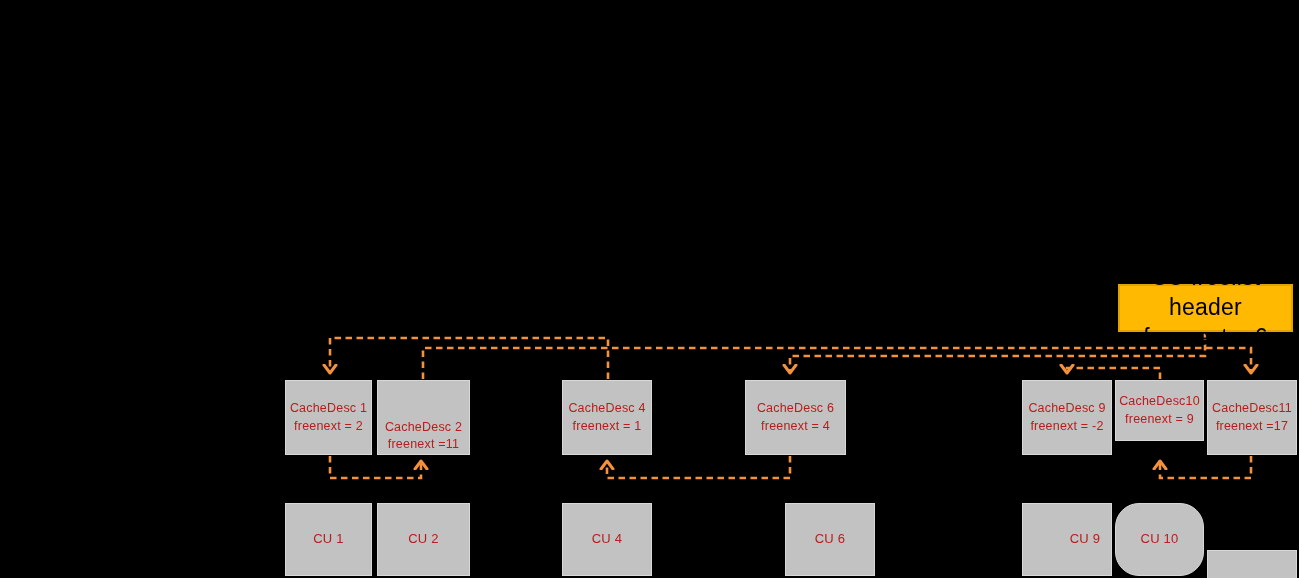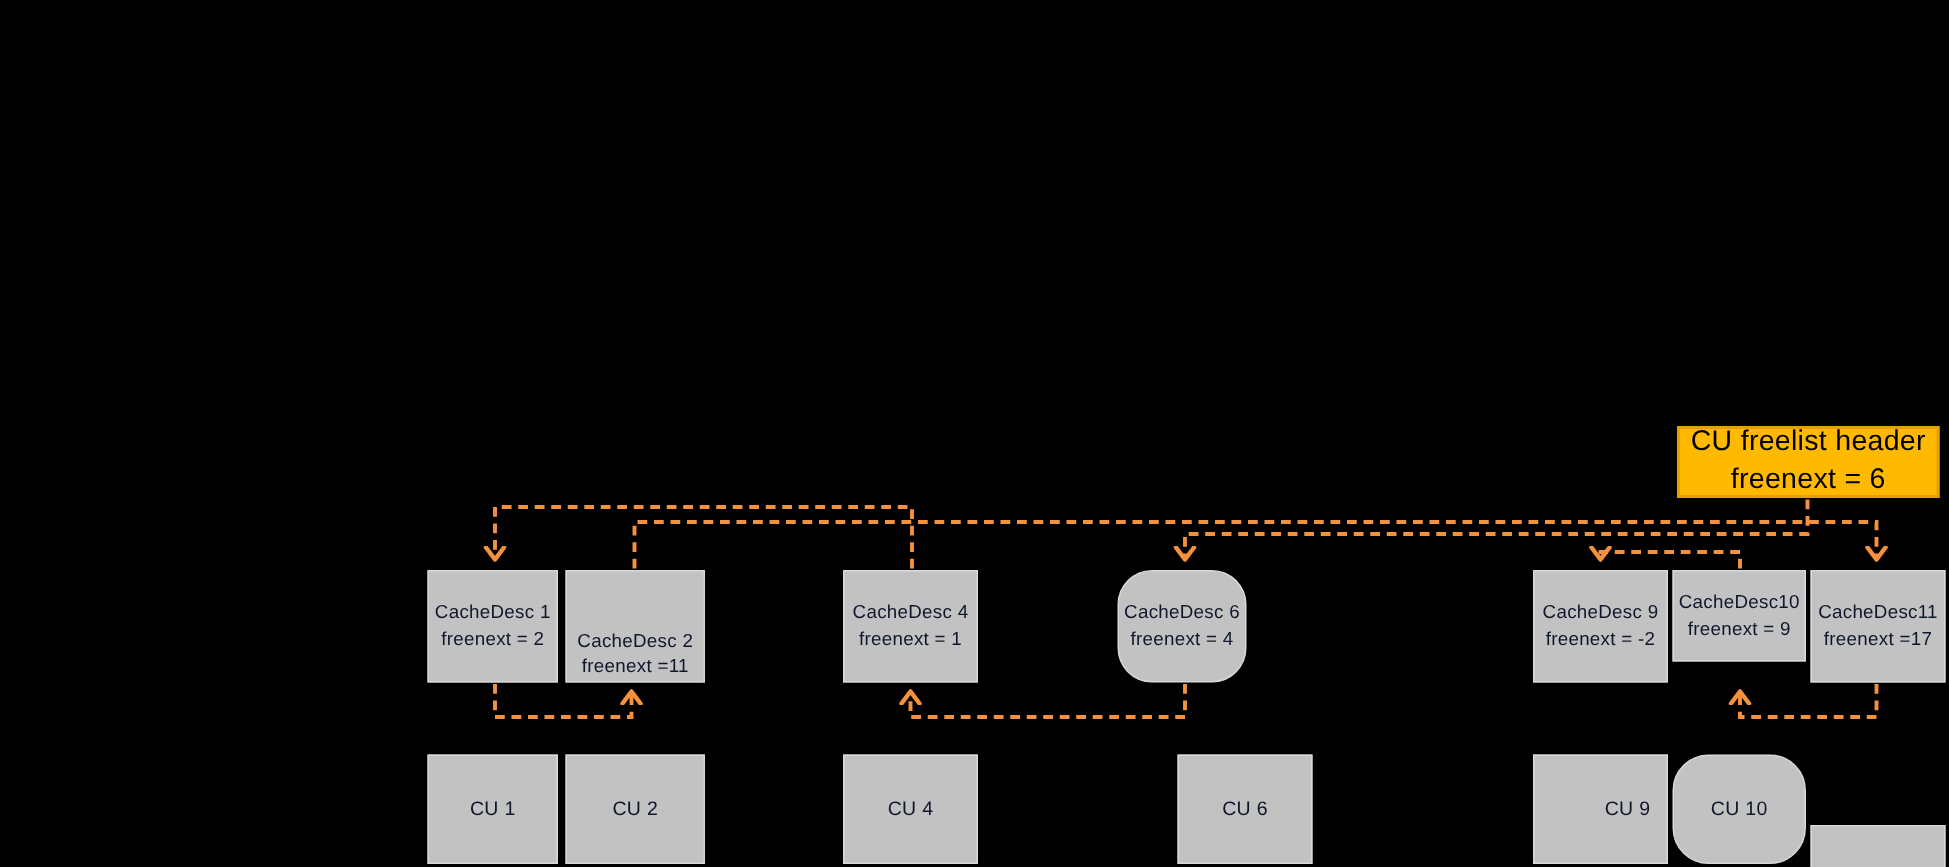--- a/index.html
+++ b/index.html
@@ -27,21 +27,21 @@
     fill: none;
     stroke: #F3913D;
     stroke-width: 2.6;
     stroke-dasharray: 6.5 4.5;
   }
   .gray-box {
     position: absolute;
     box-sizing: border-box;
     background: #C2C2C2;
     border: 1px solid #D8D8D8;
-    color: #0f172a;
+    color: #b91c1c;
     display: flex;
     flex-direction: column;
     align-items: center;
     justify-content: center;
     text-align: center;
     font-size: 12.5px;
     line-height: 1.42;
     letter-spacing: 0.2px;
   }
   .cu-box {
@@ -51,21 +51,21 @@
     position: absolute;
     box-sizing: border-box;
     background: #FFB900;
     border: 2px solid #E2A200;
     color: #000000;
     display: flex;
     flex-direction: column;
     align-items: center;
     justify-content: center;
     text-align: center;
-    font-size: 19px;
+    font-size: 23px;
     line-height: 1.3;
     letter-spacing: 0.2px;
   }
 </style>
 </head>
 <body>
 
 <div class="canvas">
 
   <svg class="arrow-layer" viewBox="0 0 1299 578" xmlns="http://www.w3.org/2000/svg">
@@ -96,21 +96,21 @@
         <div>freenext = 2</div>
       </div>
       <div class="gray-box" style="left: 377px; top: 380px; width: 93px; height: 75px; justify-content: flex-end;">
         <div>CacheDesc 2</div>
         <div>freenext =11</div>
       </div>
       <div class="gray-box" style="left: 562px; top: 380px; width: 90px; height: 75px;">
         <div>CacheDesc 4</div>
         <div>freenext = 1</div>
       </div>
-      <div class="gray-box" style="left: 745px; top: 380px; width: 86px; height: 75px; border-radius: 23px;">
+      <div class="gray-box" style="left: 745px; top: 380px; width: 101px; height: 75px;">
         <div>CacheDesc 6</div>
         <div>freenext = 4</div>
       </div>
       <div class="gray-box" style="left: 1022px; top: 380px; width: 90px; height: 75px;">
         <div>CacheDesc 9</div>
         <div>freenext = -2</div>
       </div>
       <div class="gray-box" style="left: 1115px; top: 380px; width: 89px; height: 61px;">
         <div>CacheDesc10</div>
         <div>freenext = 9</div>

